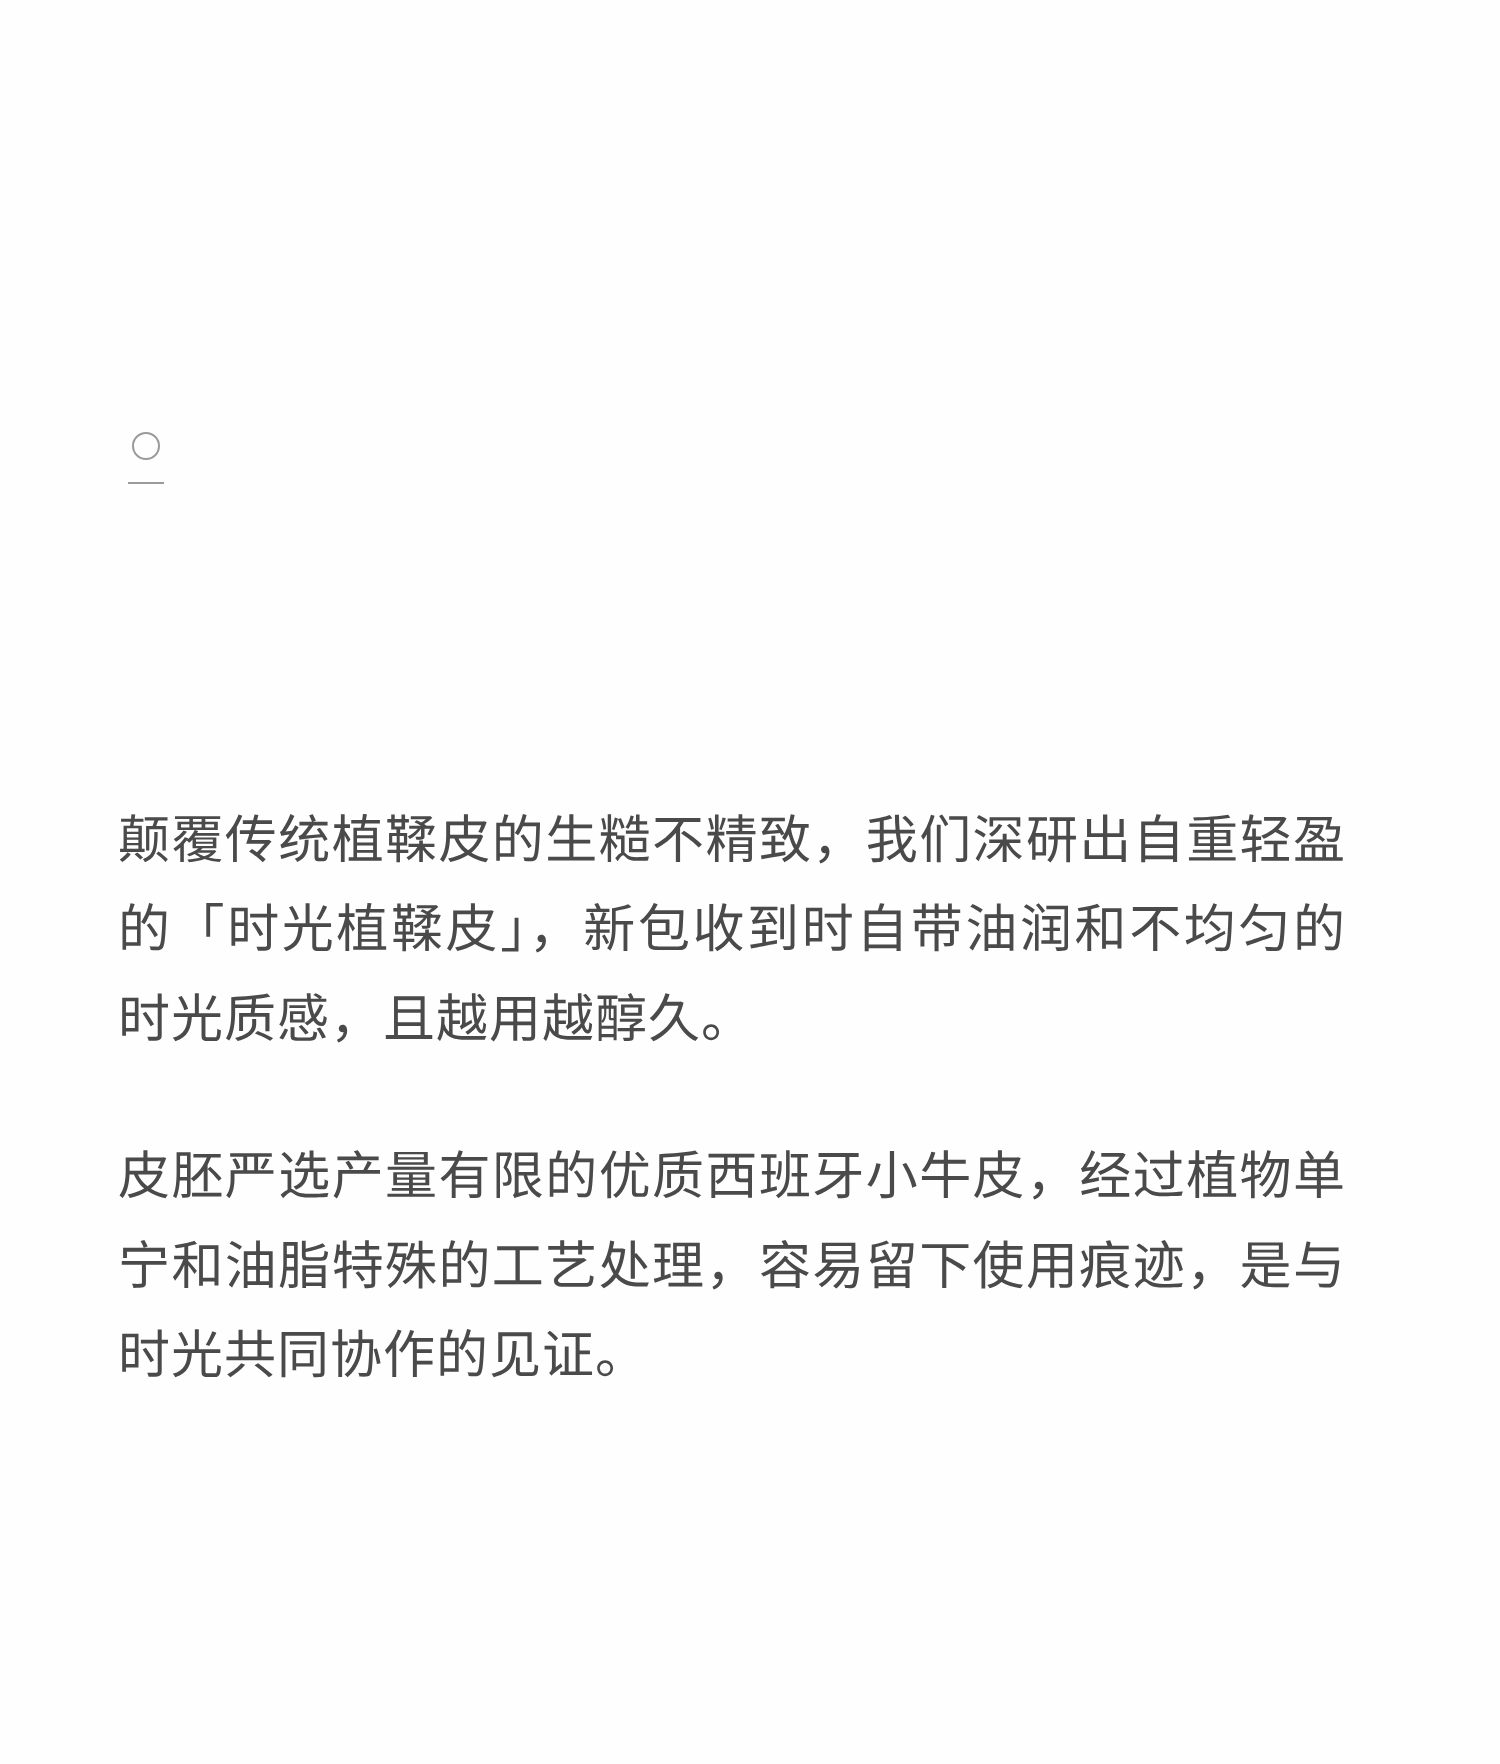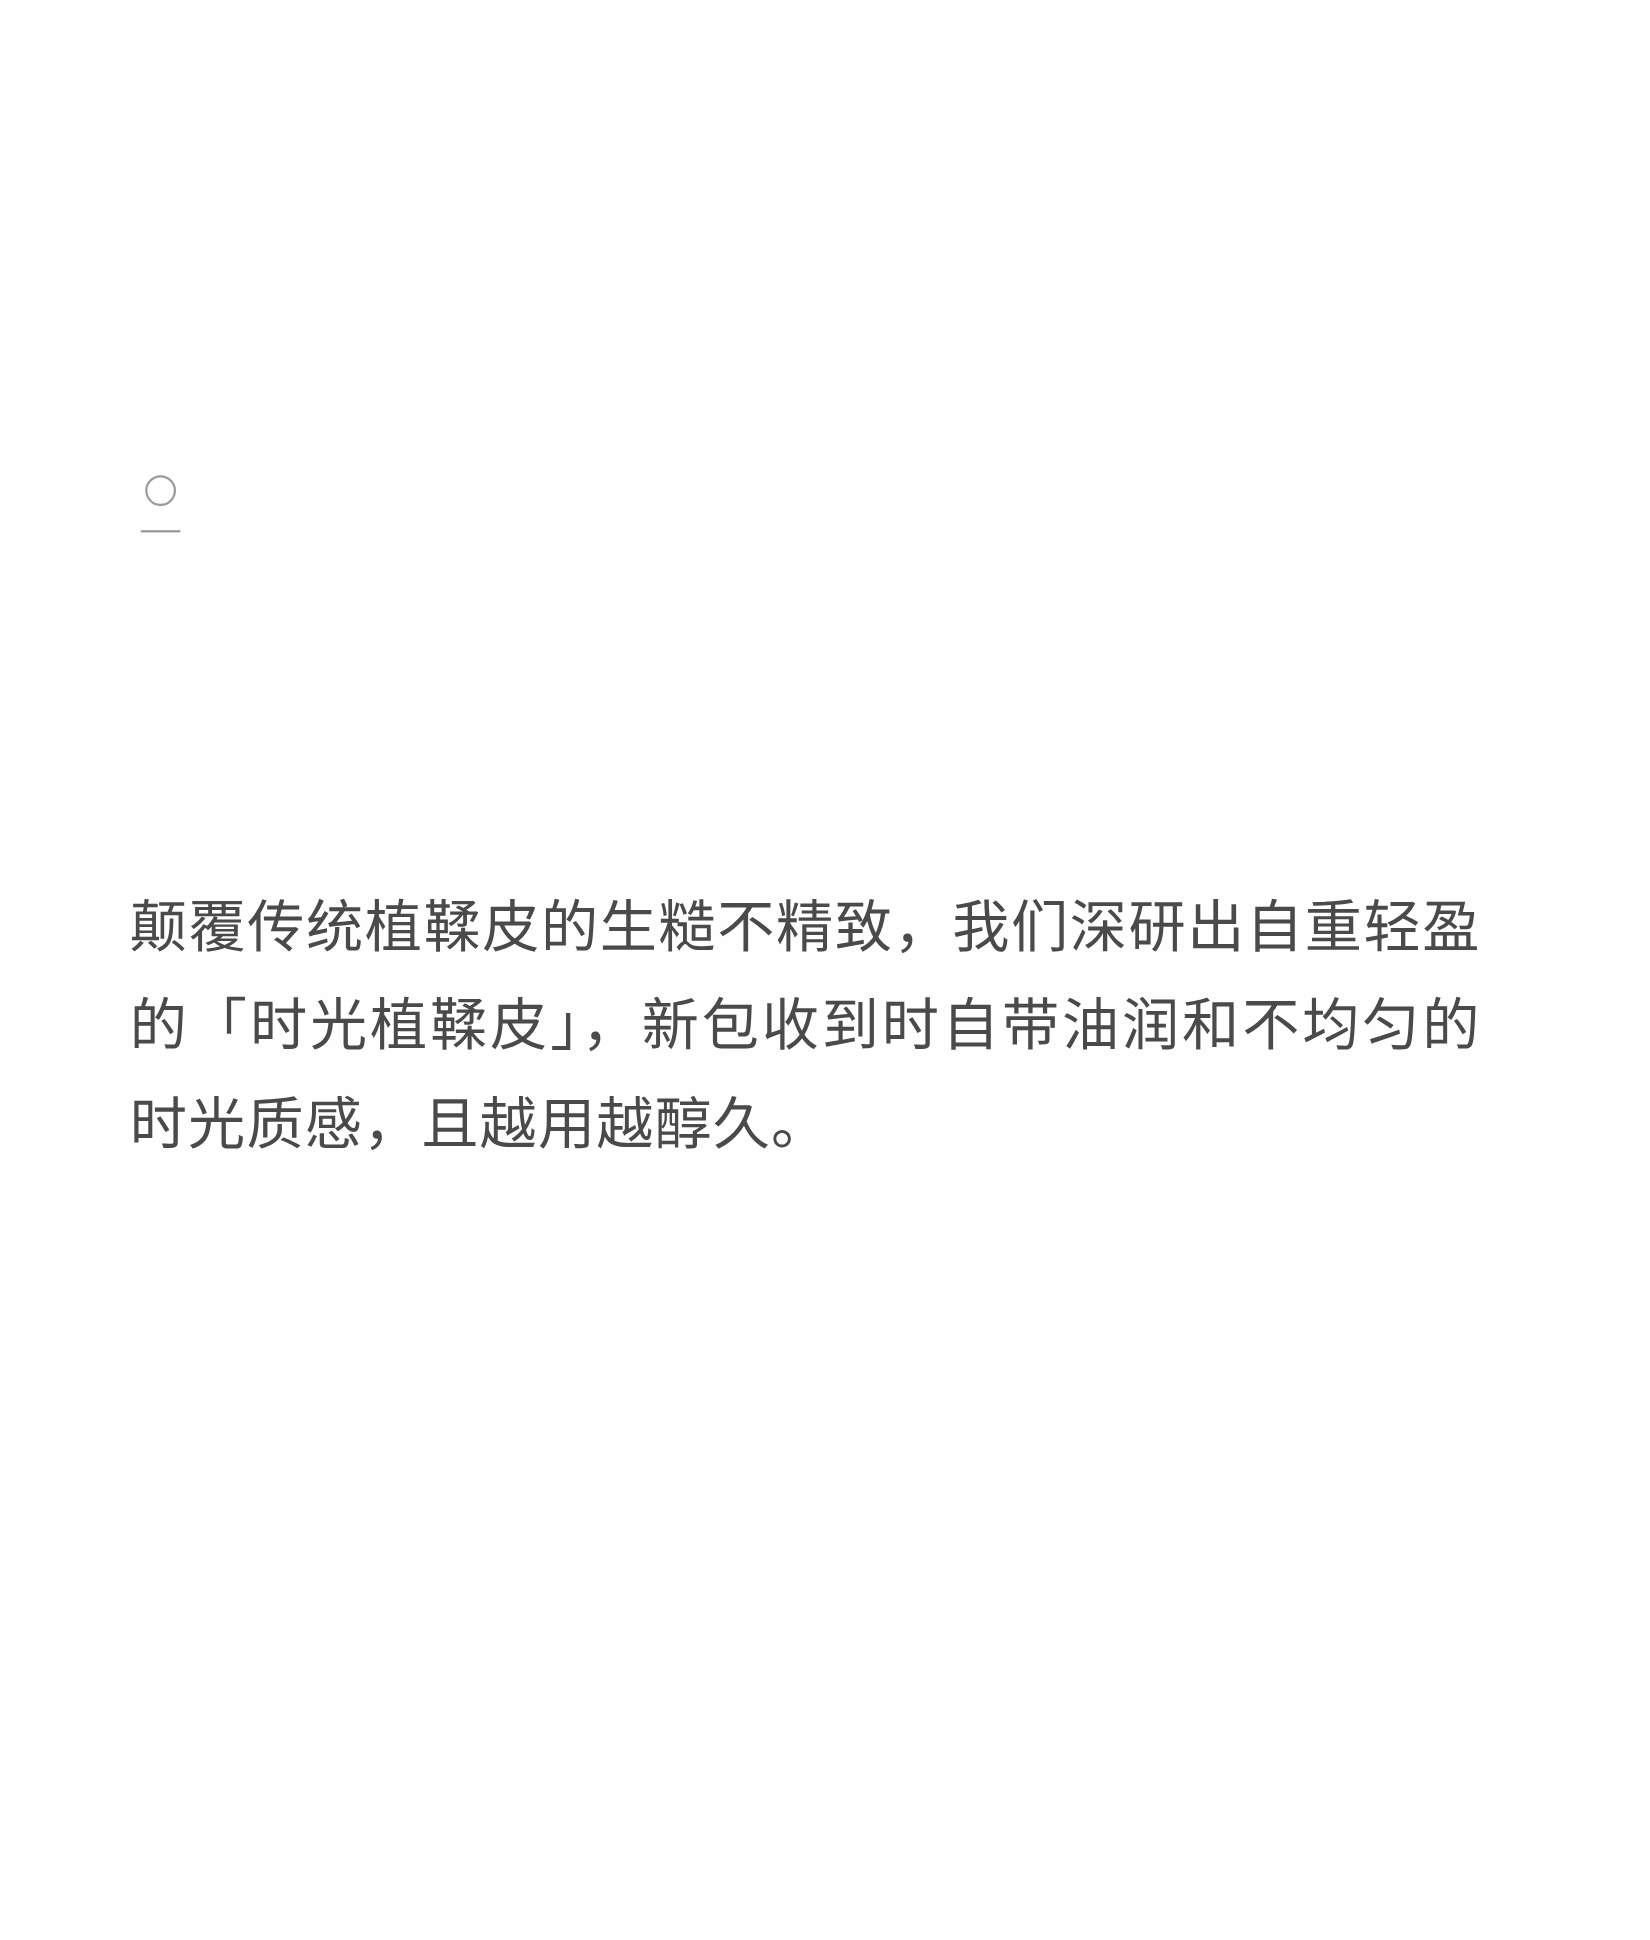--- a/index.html
+++ b/index.html
@@ -73,21 +73,21 @@
   }
 
   
   .body-block {
     position: absolute;
     top: 800px;
     left: 0;
     width: 1240px;
   }
   .para {
-    font-family: Liberation Sans, sans-serif;
+    font-family: Liberation Mono, monospace;
     font-size: 52px;
     line-height: 1.72;
     letter-spacing: 1px;
     color: #4a4a4a;
     margin: 0 12px 68px 0;
     text-align: justify;
     text-justify: inter-ideograph;
   }
   .para:last-child {
     margin-bottom: 0;
@@ -103,16 +103,17 @@
       <div class="heading-row">
         <div class="mark">
           <span class="mark-circle"></span>
           <span class="mark-line"></span>
         </div>
       </div>
     </div>
 
     <div class="body-block">
       <p class="para">颠覆传统植鞣皮的生糙不精致，我们深研出自重轻盈的「时光植鞣皮」，新包收到时自带油润和不均匀的时光质感，且越用越醇久。</p>
+      <p class="para">皮胚严选产量有限的优质西班牙小牛皮，经过植物单宁和油脂特殊的工艺处理，容易留下使用痕迹，是与时光共同协作的见证。</p>
     </div>
 
   </div>
 </div>
 
 </body></html>

